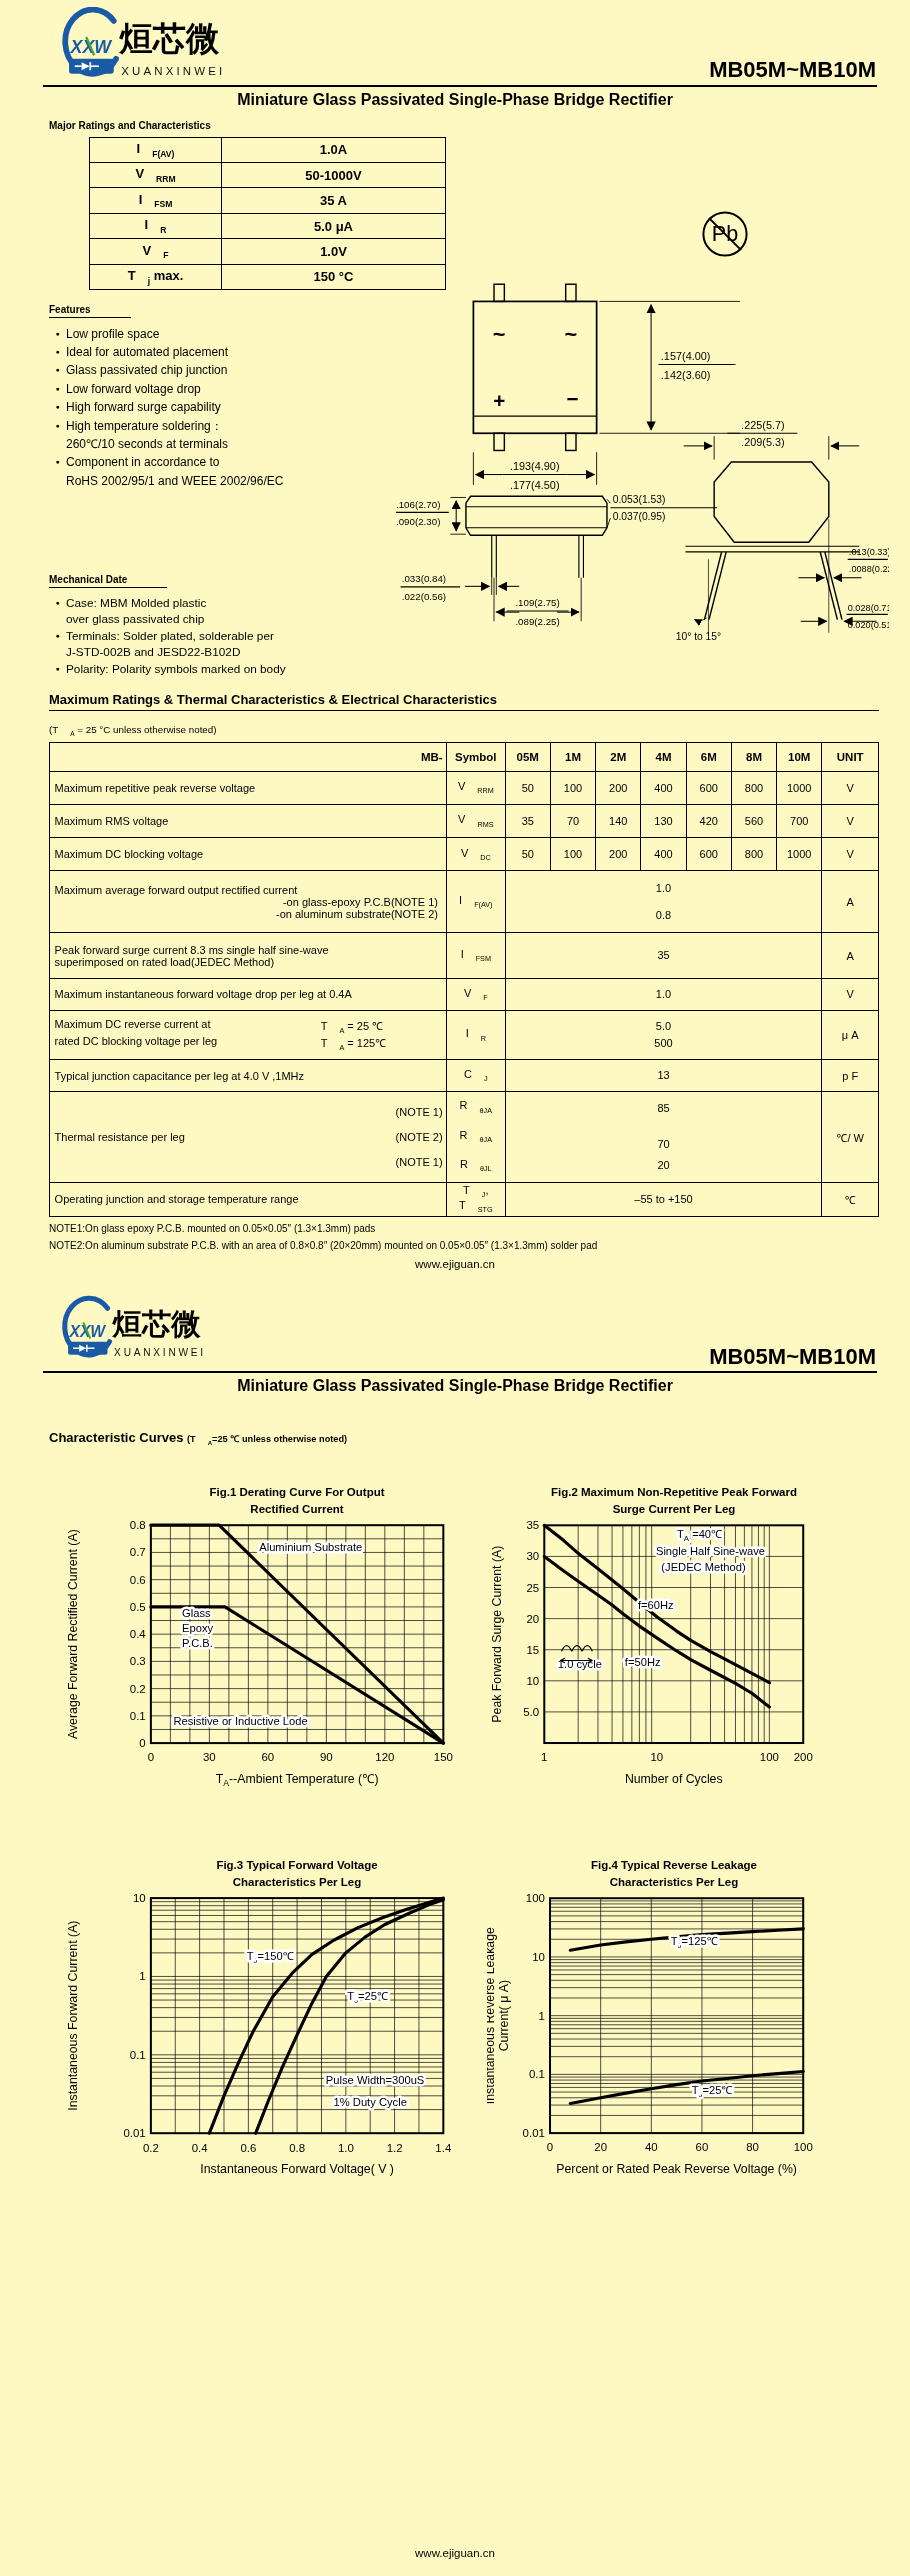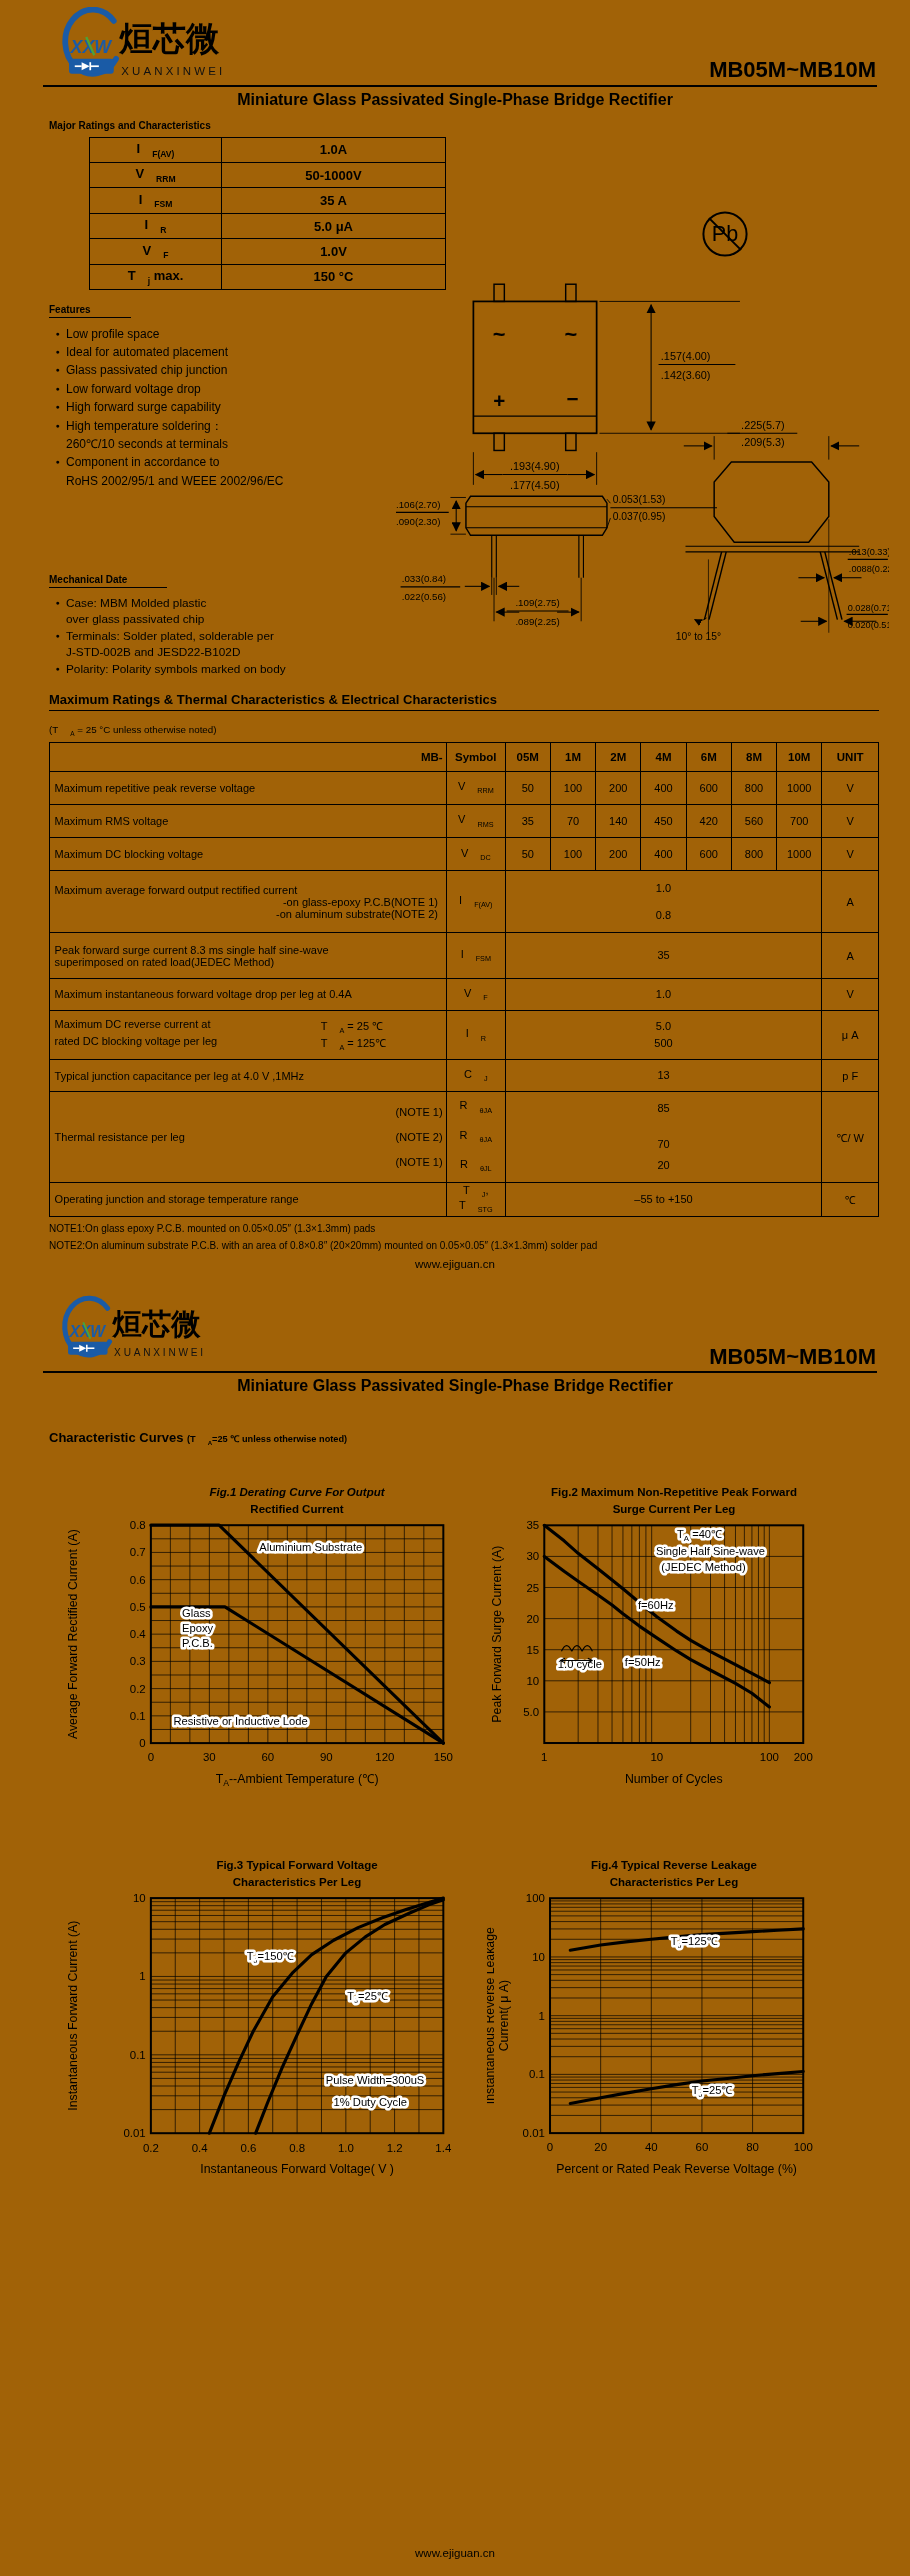--- a/index.html
+++ b/index.html
@@ -1,16 +1,16 @@
 <!DOCTYPE html>
 <html style="font-size:9.2px"><head>
 <meta charset="utf-8">
 <style>
   html,body{margin:0;padding:0;background:#888;}
-  #page{position:relative;width:910px;height:2576px;background:#a16207;
+  #page{position:relative;width:910px;height:2576px;background:#fef9c3;
         font-family:"Liberation Sans",sans-serif;color:#000;overflow:hidden;margin:0 auto;}
   .abs{position:absolute;}
   sub{font-size:66%;padding-left:12px;}
   
   .partnum{position:absolute;right:34px;font-size:22px;font-weight:bold;letter-spacing:0px;}
   .rule{position:absolute;left:43px;right:33px;height:2.3px;background:#000;}
   .subtitle{position:absolute;left:0;right:0;text-align:center;font-size:16px;font-weight:bold;}
   
   .sec{font-size:10px;font-weight:bold;margin:0;}
   .sec-underline{display:inline-block;border-bottom:1.7px solid #000;padding-right:40px;padding-bottom:1.7px;}
@@ -353,21 +353,21 @@
             <td>V</td>
           </tr>
           <tr>
             <td class="param" style="height: 30px;">
               <div>Maximum RMS voltage</div>
             </td>
             <td>V<sub>RMS</sub></td>
             <td>35</td>
             <td>70</td>
             <td>140</td>
-            <td>450</td>
+            <td>130</td>
             <td>420</td>
             <td>560</td>
             <td>700</td>
             <td>V</td>
           </tr>
           <tr>
             <td class="param" style="height: 30px;">
               <div>Maximum DC blocking voltage</div>
             </td>
             <td>V<sub>DC</sub></td>
@@ -501,21 +501,21 @@
     <div class="partnum" style="top:1344px">MB05M~MB10M</div>
     <div class="rule" style="top:1371px"></div>
     <div class="subtitle" style="top:1377px">Miniature Glass Passivated Single-Phase Bridge Rectifier</div>
   </div>
 
   <div class="abs" id="curves-head" style="left:49px;top:1430px">
     <span>Characteristic Curves</span>
     <span class="cond">(T<sub>A</sub>=25 ℃ unless otherwise noted)</span>
   </div>
 
-  <div class="abs fig" id="fig1" style="left:62px;top:1485px;width:410px"><div class="figtitle" style="padding-left: 60px; font-style: italic;">Fig.1 Derating Curve For Output</div><div class="figtitle" style="padding-left: 60px;">Rectified Current</div><svg width="410" height="273" viewBox="0 0 715 475">
+  <div class="abs fig" id="fig1" style="left:62px;top:1485px;width:410px"><div class="figtitle" style="padding-left: 60px;">Fig.1 Derating Curve For Output</div><div class="figtitle" style="padding-left: 60px;">Rectified Current</div><svg width="410" height="273" viewBox="0 0 715 475">
         <line x1="189" y1="12" x2="189" y2="392" stroke="#000" stroke-width="1.2"></line>
         <line x1="223" y1="12" x2="223" y2="392" stroke="#000" stroke-width="1.2"></line>
         <line x1="257" y1="12" x2="257" y2="392" stroke="#000" stroke-width="1.2"></line>
         <line x1="291" y1="12" x2="291" y2="392" stroke="#000" stroke-width="1.2"></line>
         <line x1="325" y1="12" x2="325" y2="392" stroke="#000" stroke-width="1.2"></line>
         <line x1="359" y1="12" x2="359" y2="392" stroke="#000" stroke-width="1.2"></line>
         <line x1="393" y1="12" x2="393" y2="392" stroke="#000" stroke-width="1.2"></line>
         <line x1="427" y1="12" x2="427" y2="392" stroke="#000" stroke-width="1.2"></line>
         <line x1="461" y1="12" x2="461" y2="392" stroke="#000" stroke-width="1.2"></line>
         <line x1="495" y1="12" x2="495" y2="392" stroke="#000" stroke-width="1.2"></line>

